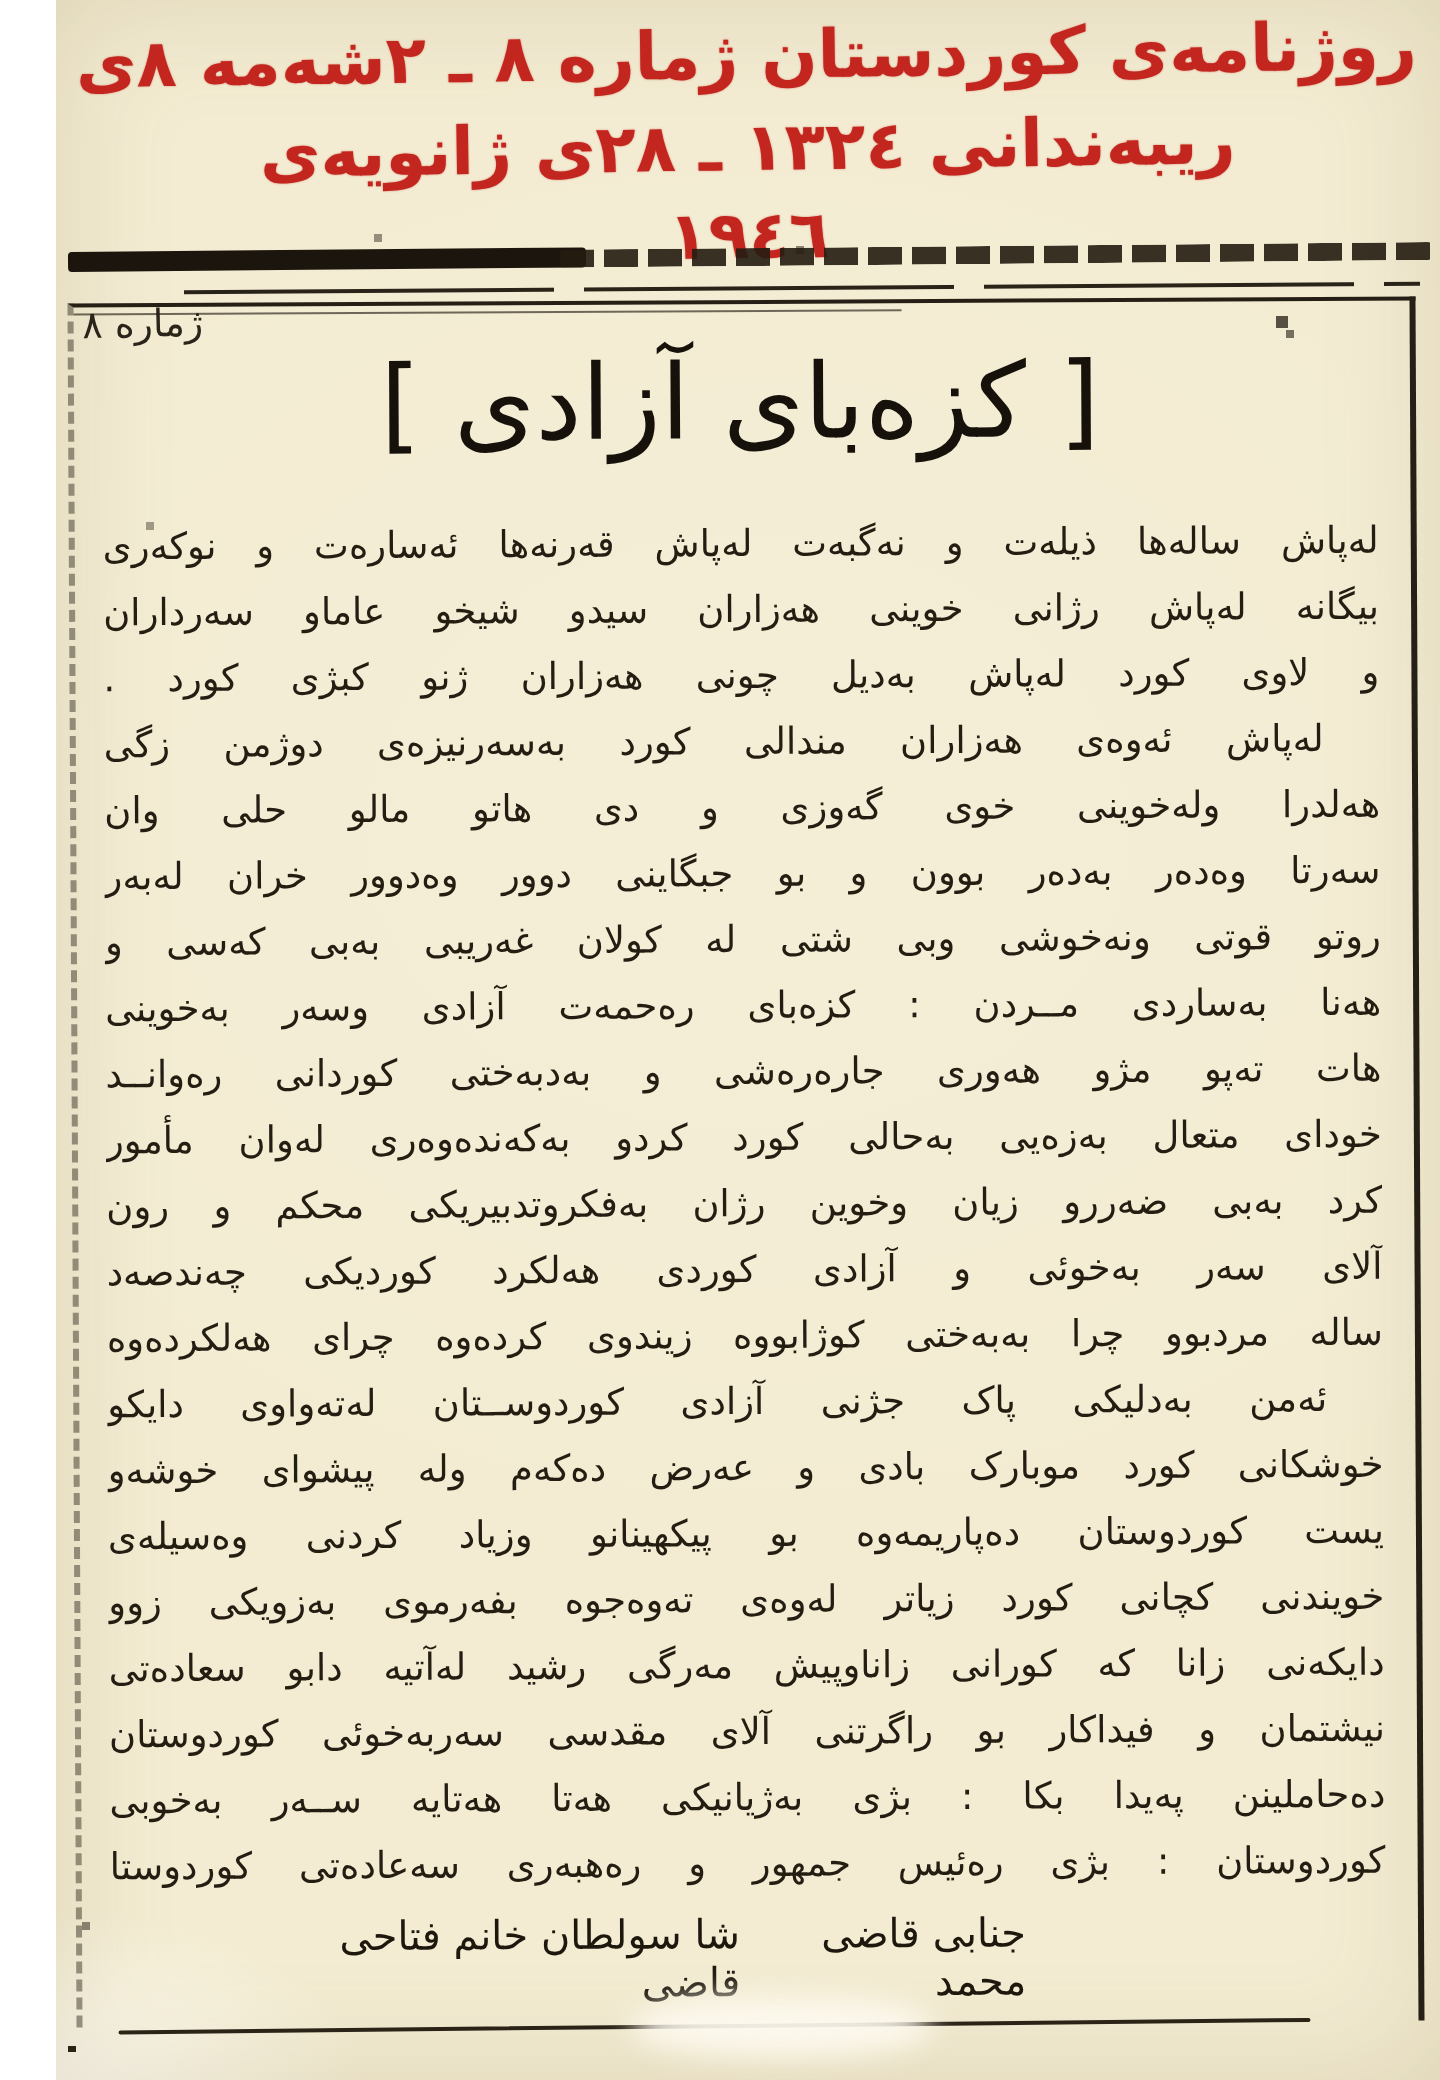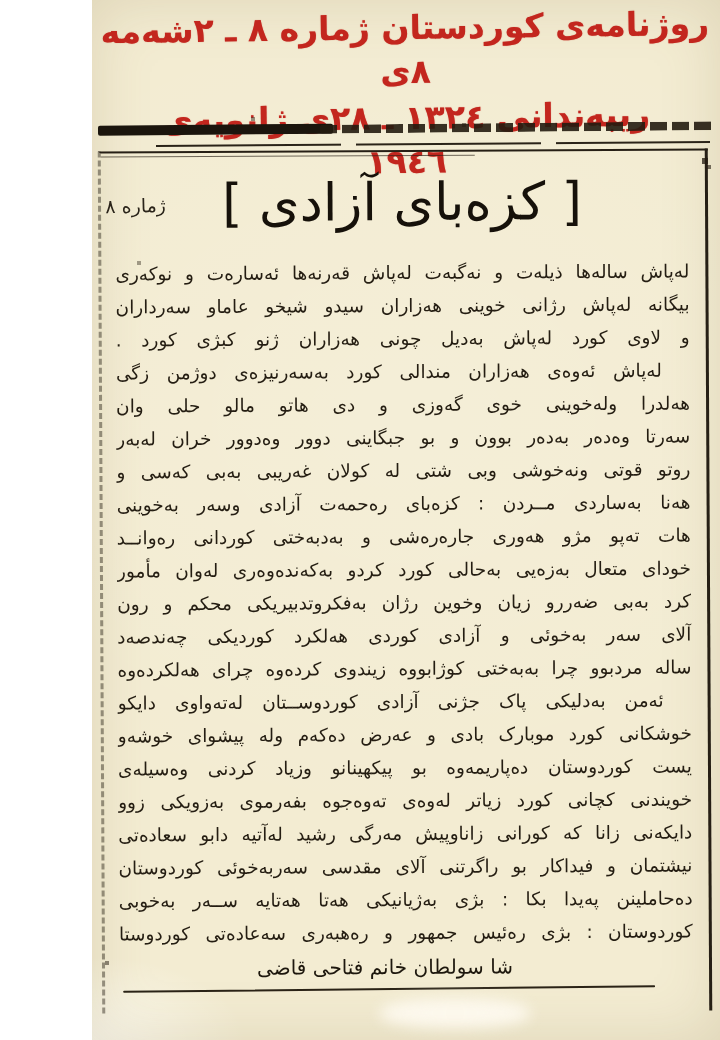--- a/index.html
+++ b/index.html
@@ -1,18 +1,18 @@
 <!DOCTYPE html>
 <html lang="ku" dir="rtl"><head>
 <meta charset="utf-8">
 <style>
   html,body{margin:0;padding:0;width:720px;height:1040px;overflow:hidden;}
   body{font-family:"DejaVu Sans",sans-serif;}
   .page{
-    position:relative;width:628px;height:1040px;direction:rtl;
+    position:relative;width:692px;height:1040px;direction:rtl;
     background:
       radial-gradient(220px 120px at 0% 100%, rgba(255,255,248,.75), rgba(255,255,248,0) 70%),
       radial-gradient(900px 700px at 50% 40%, rgba(255,255,255,.12), rgba(0,0,0,0) 60%),
       #f3ecd2;
     box-shadow: inset 0 0 60px rgba(125,104,60,.18);
     color:#241e14;
   }
   
   .masthead{position:absolute;top:6px;right:0;left:0;transform:rotate(-0.8deg);}
   .red1,.red2{
@@ -133,20 +133,21 @@
         <div class="line">خوشکانی کورد موبارک بادی و عه‌رض ده‌که‌م وله پیشوای خوشه‌و</div>
         <div class="line">یست کوردوستان ده‌پاریمه‌وه بو پیکهینانو وزیاد کردنی وه‌سیله‌ی</div>
         <div class="line">خویندنی کچانی کورد زیاتر له‌وه‌ی ته‌وه‌جوه بفه‌رموی به‌زویکی زوو</div>
         <div class="line">دایکه‌نی زانا که کورانی زاناوپیش مه‌رگی رشید له‌آتیه دابو سعاده‌تی</div>
         <div class="line">نیشتمان و فیداکار بو راگرتنی آلای مقدسی سه‌ربه‌خوئی کوردوستان</div>
         <div class="line">ده‌حاملینن په‌یدا بکا : بژی به‌ژیانیکی هه‌تا هه‌تایه ســه‌ر به‌خوبی</div>
         <div class="line">کوردوستان : بژی ره‌ئیس جمهور و ره‌هبه‌ری سه‌عاده‌تی کوردوستا</div>
       </div>
 
     <div class="sigrow">
+      <span>جنابی قاضی محمد</span>
       <span>شا سولطان خانم فتاحی قاضی</span>
     </div>
     <div class="sigrule"></div>
   </div>
 
   <div class="left-dashes"></div>
   <div class="smudge"></div>
   <div class="specks"></div>
 </div>
 

